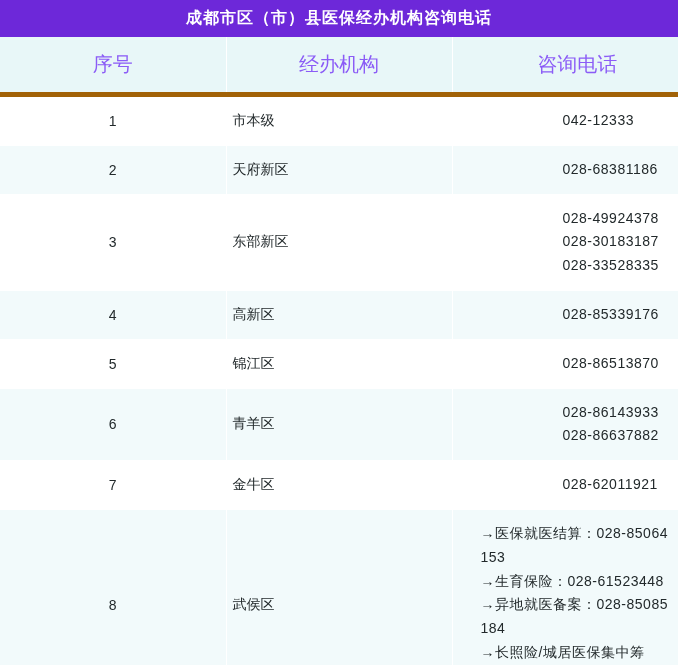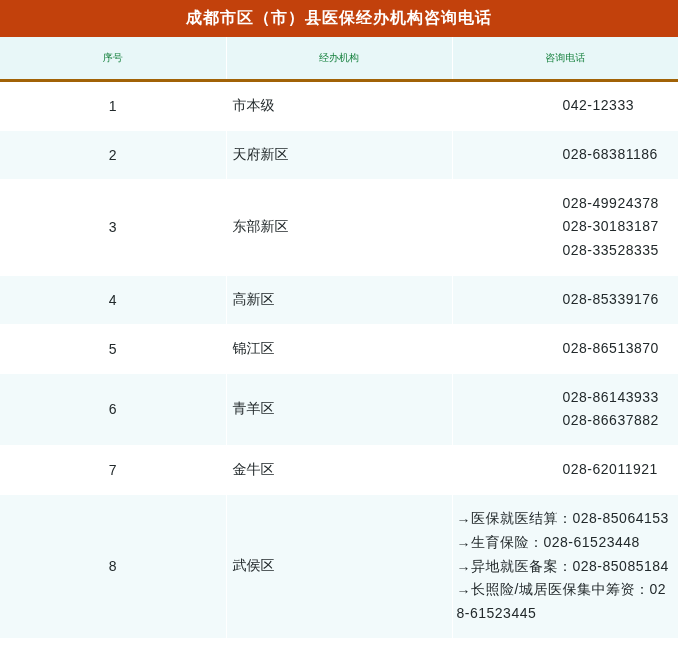--- a/index.html
+++ b/index.html
@@ -15,37 +15,37 @@
   }
   .table-wrap {
     width: 678px;
   }
   table.phone-table {
     width: 678px;
     border-collapse: collapse;
     table-layout: fixed;
   }
   .title-row td {
-    background: #c2410c;
+    background: #6d28d9;
     color: #ffffff;
     font-size: 16px;
     font-weight: bold;
     text-align: center;
     padding: 8px 4px;
     letter-spacing: 1px;
     height: 33px;
     box-sizing: border-box;
   }
   .head-row td {
     background: #e8f7f8;
-    color: #15803d;
-    font-size: 10px;
+    color: #8b5cf6;
+    font-size: 20px;
     text-align: center;
     padding: 14px 4px;
-    border-bottom: 3px solid #a16207;
+    border-bottom: 5px solid #a16207;
     border-right: 1px solid #ffffff;
   }
   .head-row td:last-child {
     border-right: none;
   }
   tbody td {
     font-size: 14px;
     color: #22292b;
     border-bottom: 1px solid #ffffff;
     border-right: 1px solid #ffffff;
@@ -57,21 +57,21 @@
   }
   tbody tr.row-light td {
     background: #ffffff;
   }
   tbody tr.row-tint td {
     background: #f2fafb;
   }
   .col-idx { width: 88px; text-align: center; }
   .col-org { width: 212px; text-align: left; }
   .col-tel { width: 378px; text-align: left; padding-left: 110px; }
-  .col-tel.left-flush { padding-left: 4px; }
+  .col-tel.left-flush { padding-left: 28px; }
   .tel-line {
     line-height: 1.7;
     white-space: pre-wrap;
     word-break: break-all;
   }
   .letterspace { letter-spacing: 0.5px; }
 </style>
 </head>
 <body>
 

